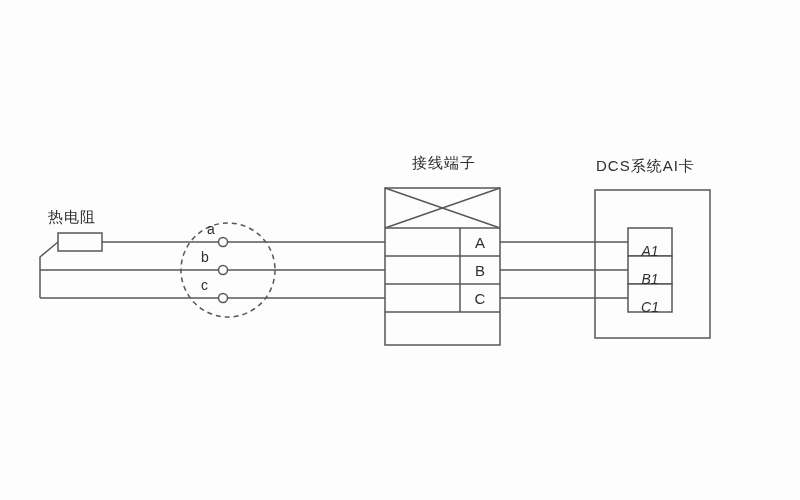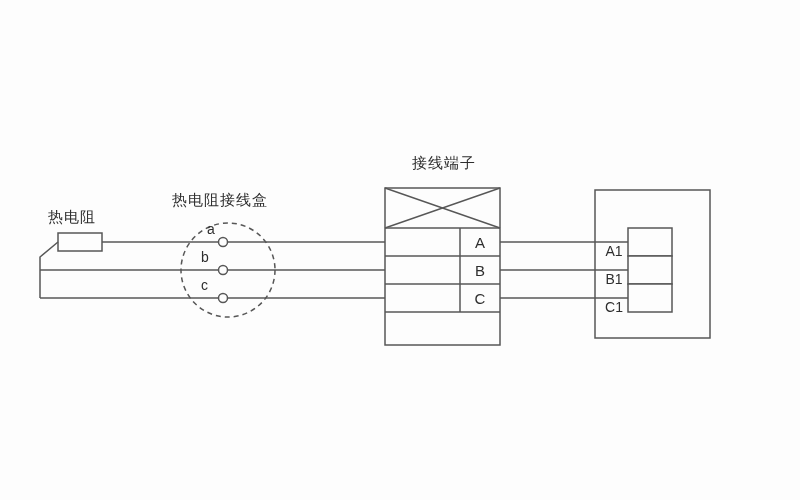--- a/index.html
+++ b/index.html
@@ -29,21 +29,21 @@
   .lbl-cn { font-size: 15px; letter-spacing: 1px; text-align: right; }
   .lbl-sm { font-size: 14px; }
   .cell {
     position: absolute;
     display: flex;
     align-items: center;
     justify-content: center;
     color: #2e2e2e;
   }
   .cell-row { left: 460px; width: 40px; height: 28px; font-size: 15px; }
-  .cell-ch  { left: 592px; width: 44px; height: 45px; font-size: 14px; }
+  .cell-ch  { left: 628px; width: 44px; height: 45px; font-size: 14px; font-style: italic; }
 </style>
 </head>
 <body>
 
 <div class="stage">
 
   <svg width="800" height="500" viewBox="0 0 800 500">
     <g fill="none" stroke="#575757" stroke-width="1.5">
 
       <rect x="58" y="233" width="44" height="18" fill="#fdfdfd"></rect>
@@ -78,22 +78,22 @@
       <line x1="500" y1="298" x2="628" y2="298"></line>
 
       <rect x="595" y="190" width="115" height="148"></rect>
       <rect x="628" y="228" width="44" height="28" fill="#fdfdfd"></rect>
       <rect x="628" y="256" width="44" height="28" fill="#fdfdfd"></rect>
       <rect x="628" y="284" width="44" height="28" fill="#fdfdfd"></rect>
     </g>
   </svg>
 
   <div class="lbl lbl-cn" style="left:48px; top:208px;">热电阻</div>
-  <div class="lbl lbl-cn" style="left:172px; top:191px;">热电阻接线盒</div>
   <div class="lbl lbl-cn" style="left:412px; top:154px;">接线端子</div>
+  <div class="lbl lbl-cn" style="left:596px; top:157px;">DCS系统AI卡</div>
 
   <div class="lbl lbl-sm" style="left:207px; top:221px;">a</div>
   <div class="lbl lbl-sm" style="left:201px; top:249px;">b</div>
   <div class="lbl lbl-sm" style="left:201px; top:277px;">c</div>
 
   <div class="cell cell-row" style="top:228px;">A</div>
   <div class="cell cell-row" style="top:256px;">B</div>
   <div class="cell cell-row" style="top:284px;">C</div>
 
   <div class="cell cell-ch" style="top:228px;">A1</div>

